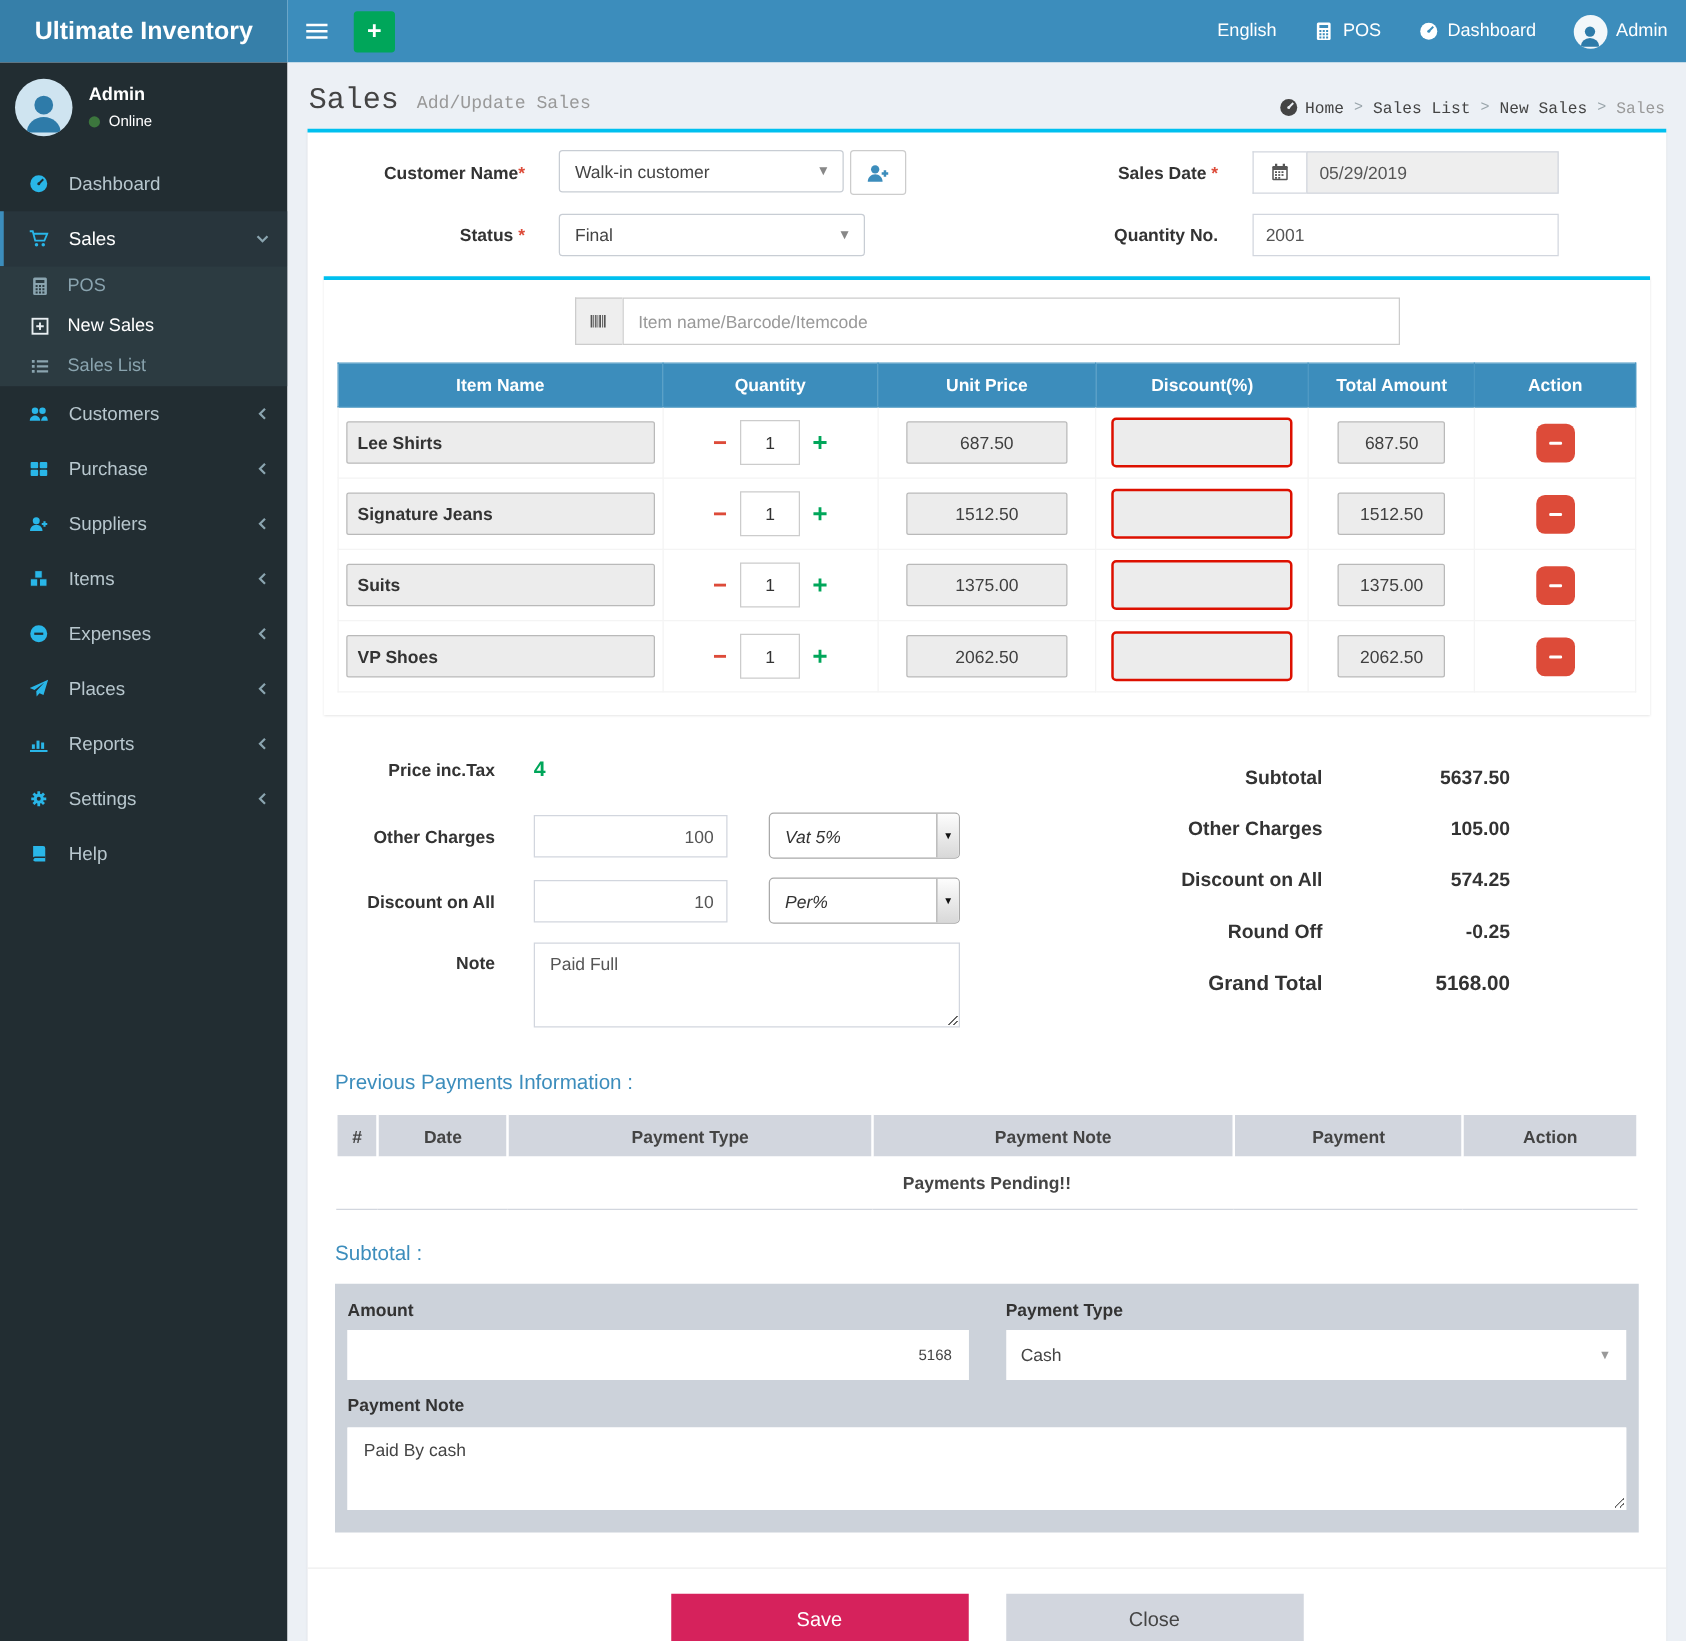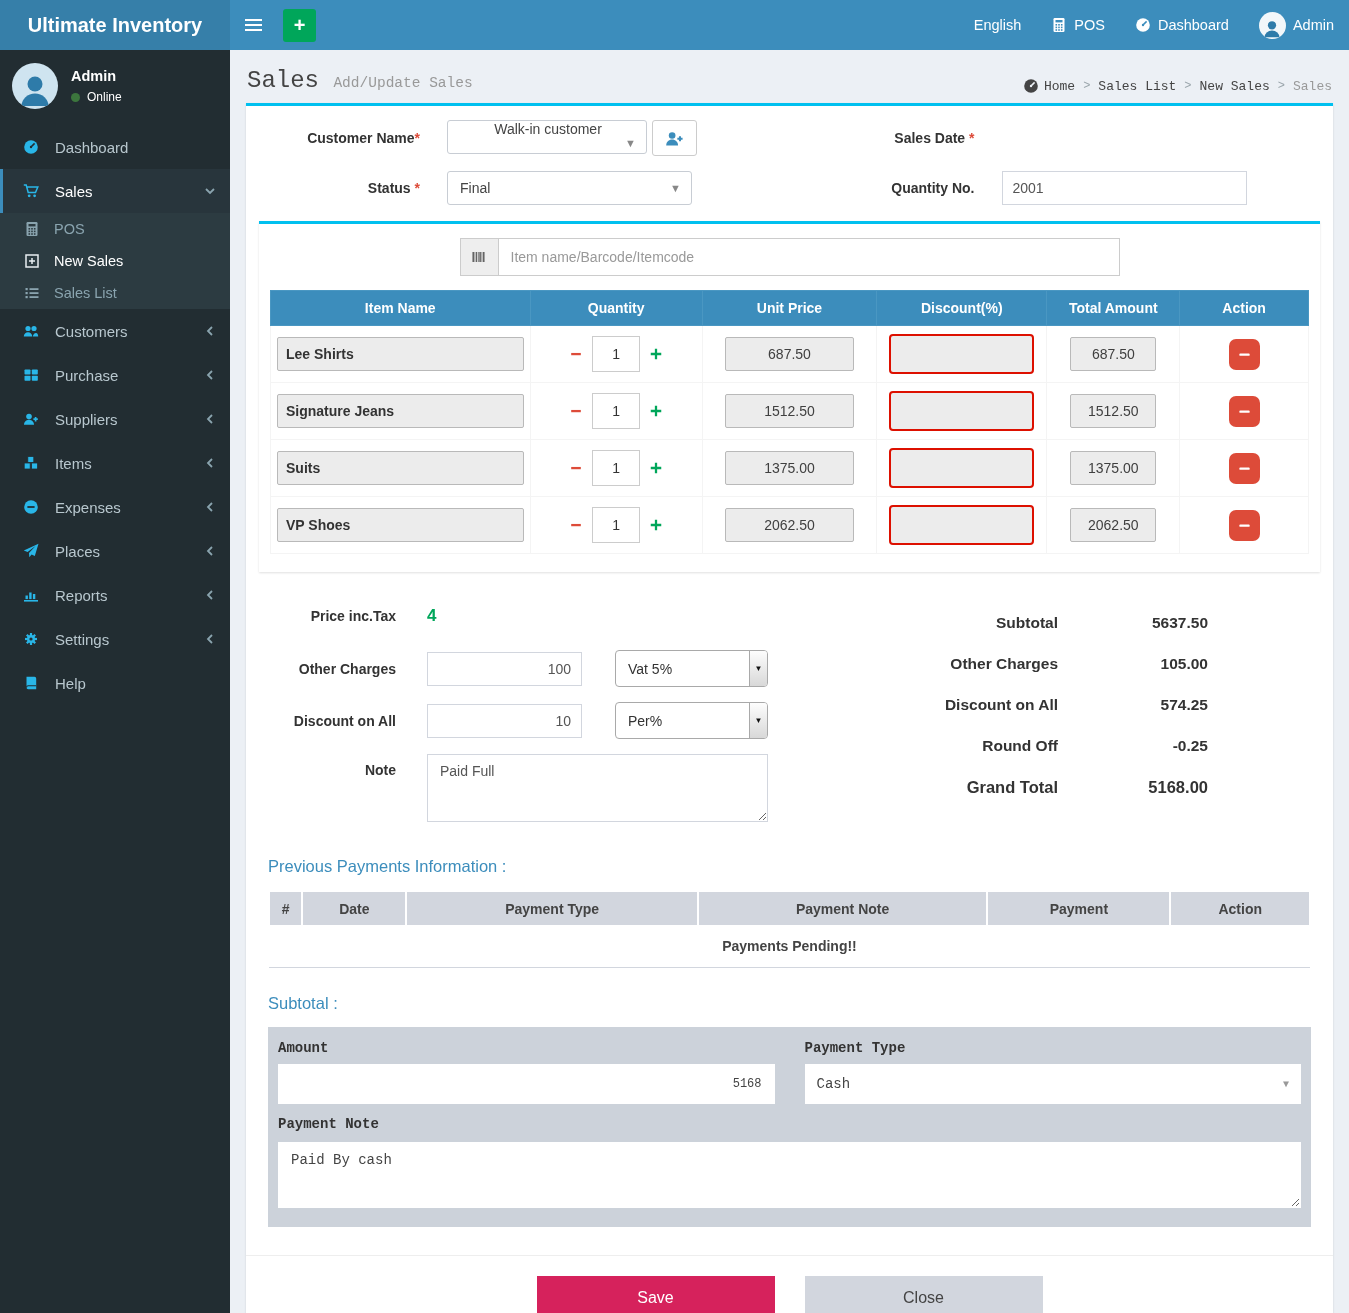--- a/index.html
+++ b/index.html
@@ -60,21 +60,21 @@
 
   
   .top-form { display:grid; grid-template-columns:1fr 1fr; row-gap:15px; padding:14px 24px 16px 24px; }
   .fld { display:flex; align-items:center; }
   .fld-label { width:150px; text-align:right; font-weight:bold; font-size:14px; color:#333; flex-shrink:0; }
   .req { color:#dd4b39; font-weight:bold; }
   .fld-ctl { margin-left:27px; display:flex; }
   .sel2 { height:34px; border:1px solid #c8cdd4; border-radius:3px; background:#fff; display:flex;
       align-items:center; padding:0 10px 0 12px; font-size:14px; color:#444; cursor:pointer; }
   .sel2 .arrow { margin-left:auto; color:#888; font-size:11px; padding-left:10px; }
-  .w200 { width:200px;flex-direction:column; } .w245 { width:245px; }
+  .w200 { width:228px; } .w245 { width:245px; }
   .addon-btn { width:45px; height:36px; margin-left:5px; background:#fff; border:1px solid #ccc;
       border-radius:3px; display:flex; align-items:center; justify-content:center; cursor:pointer; color:#3c8dbc; --bg:#fff; }
   .addon-btn .svg { width:19px; height:19px; }
   .input-group { display:flex; }
   .ig-addon { width:43px; border:1px solid #d2d6de; border-right:none; background:#fff; display:flex;
       align-items:center; justify-content:center; color:#555; --bg:#fff; }
   .txt { height:34px; border:1px solid #d2d6de; padding:0 10px; font-size:14px; color:#555;
       font-family:inherit; }
   .txt.gray { background:#eee; }
   .w202 { width:202px; } .w2456 { width:245px; }
@@ -113,21 +113,21 @@
   
   .middle { display:flex; padding:20px 30px 14px 30px; }
   .charges { width:58%; }
   .chg-row { display:flex; align-items:center; margin-bottom:15px; }
   .chg-label { width:120px; text-align:right; font-weight:bold; font-size:14px; color:#333; flex-shrink:0; }
   .chg-ctl { margin-left:31px; display:flex; align-items:center; }
   .green-val { color:#00a65a; font-weight:bold; font-size:17px; }
   .num-input { width:155px; height:34px; border:1px solid #d2d6de; text-align:right; padding:0 10px;
       font-size:14px; color:#555; font-family:inherit; }
   .native-sel { width:153px; height:37px; border:1px solid #a9a9a9; border-radius:4px; background:#fff;
-      margin-left:33px; display:flex; align-items:center; overflow:hidden; cursor:pointer; }
+      margin-left:33px; display:flex; align-items:center; overflow:hidden; cursor:pointer;font-style:italic; }
   .native-sel .val { flex:1; padding-left:12px; font-size:14px; color:#333; }
   .native-sel .btn { width:18px; height:100%; border-left:1px solid #a9a9a9;
       background:linear-gradient(#fdfdfd,#d8d8d8); display:flex; align-items:center; justify-content:center;
       font-size:8px; color:#111; }
   .note-area { width:341px; height:68px; border:1px solid #d2d6de; padding:8px 12px; font-size:14px;
       color:#555; font-family:inherit; resize:vertical; }
   .totals { flex:1; padding-top:8px; }
   .tot-row { display:flex; justify-content:flex-end; margin-bottom:23px; font-weight:bold; font-size:15.5px; color:#333; }
   .tot-label { text-align:right; }
   .tot-value { width:150px; text-align:right; margin-right:95px; }
@@ -137,21 +137,21 @@
   .section { padding:6px 22px 20px 22px; }
   .section-h { color:#3c8dbc; font-size:16.5px; font-weight:normal; margin-bottom:14px; }
   .pay-table { width:100%; border-collapse:collapse; }
   .pay-table th { background:#d2d6de; color:#444; font-weight:bold; font-size:14px; height:35px;
       border:2px solid #fff; text-align:center; }
   .pay-table td { text-align:center; font-weight:bold; color:#444; padding:11px 0 13px 0;
       border-bottom:1px solid #d2d6de; }
   .p0{width:3.2%}.p1{width:10%}.p2{width:28%}.p3{width:27.8%}.p4{width:17.6%}.p5{width:13.4%}
 
   
-  .pay-panel { background:#ccd2da; padding:13px 10px 15px 10px;font-family:Liberation Mono, monospace; }
+  .pay-panel { background:#ccd2da; padding:13px 10px 15px 10px; }
   .pp-grid { display:flex; gap:30px; }
   .pp-col { flex:1; }
   .pp-label { font-weight:bold; font-size:14px; color:#333; margin-bottom:8px; }
   .pp-input { width:100%; height:40px; border:1px solid #fff; background:#fff; text-align:right;
       padding:0 12px; font-size:12px; color:#444; font-family:inherit; }
   .pp-sel { width:100%; height:40px; background:#fff; display:flex; align-items:center;
       padding:0 12px; font-size:14px; color:#444; cursor:pointer; }
   .pp-sel .arrow { margin-left:auto; color:#999; font-size:10px; }
   .pp-note { width:100%; height:66px; border:1px solid #fff; background:#fff; padding:9px 12px;
       font-size:14px; color:#444; font-family:inherit; resize:vertical; margin-top:2px; }
@@ -491,20 +491,43 @@
               <svg class="svg" viewBox="0 0 16 16">
                   <circle cx="6" cy="5.5" r="2.8" fill="currentColor"></circle>
                   <path d="M1 13.8c0-2.8 2.2-5 5-5s5 2.2 5 5z" fill="currentColor"></path>
                   <path d="M12.6 6v4.4M10.4 8.2h4.4" stroke="currentColor" stroke-width="1.7"></path>
                 </svg>
             </span>
           </span>
         </div>
         <div class="fld">
           <span class="fld-label" style="width:185px"><span>Sales Date</span> <span class="req">*</span></span>
+          <span class="fld-ctl">
+            <span class="input-group">
+              <span class="ig-addon">
+                <svg class="svg" viewBox="0 0 16 16">
+                    <rect x="1.8" y="2.8" width="12.4" height="11.4" rx="1" fill="currentColor"></rect>
+                    <rect x="4" y="1" width="1.8" height="3.4" fill="currentColor"></rect>
+                    <rect x="10.2" y="1" width="1.8" height="3.4" fill="currentColor"></rect>
+                    <rect x="3" y="6" width="10" height="7" fill="var(--bg)"></rect>
+                    <g fill="currentColor">
+                      <rect x="4" y="7" width="1.6" height="1.4"></rect>
+                      <rect x="6.6" y="7" width="1.6" height="1.4"></rect>
+                      <rect x="9.2" y="7" width="1.6" height="1.4"></rect>
+                      <rect x="4" y="9.3" width="1.6" height="1.4"></rect>
+                      <rect x="6.6" y="9.3" width="1.6" height="1.4"></rect>
+                      <rect x="9.2" y="9.3" width="1.6" height="1.4"></rect>
+                      <rect x="4" y="11.6" width="1.6" height="1.4"></rect>
+                      <rect x="6.6" y="11.6" width="1.6" height="1.4"></rect>
+                    </g>
+                  </svg>
+              </span>
+              <input class="txt gray w202" value="05/29/2019" style="">
+            </span>
+          </span>
         </div>
         <div class="fld">
           <span class="fld-label"><span>Status</span> <span class="req">*</span></span>
           <span class="fld-ctl">
             <span class="sel2 w245">
               <span>Final</span>
               <span class="arrow">▼</span>
             </span>
           </span>
         </div>

